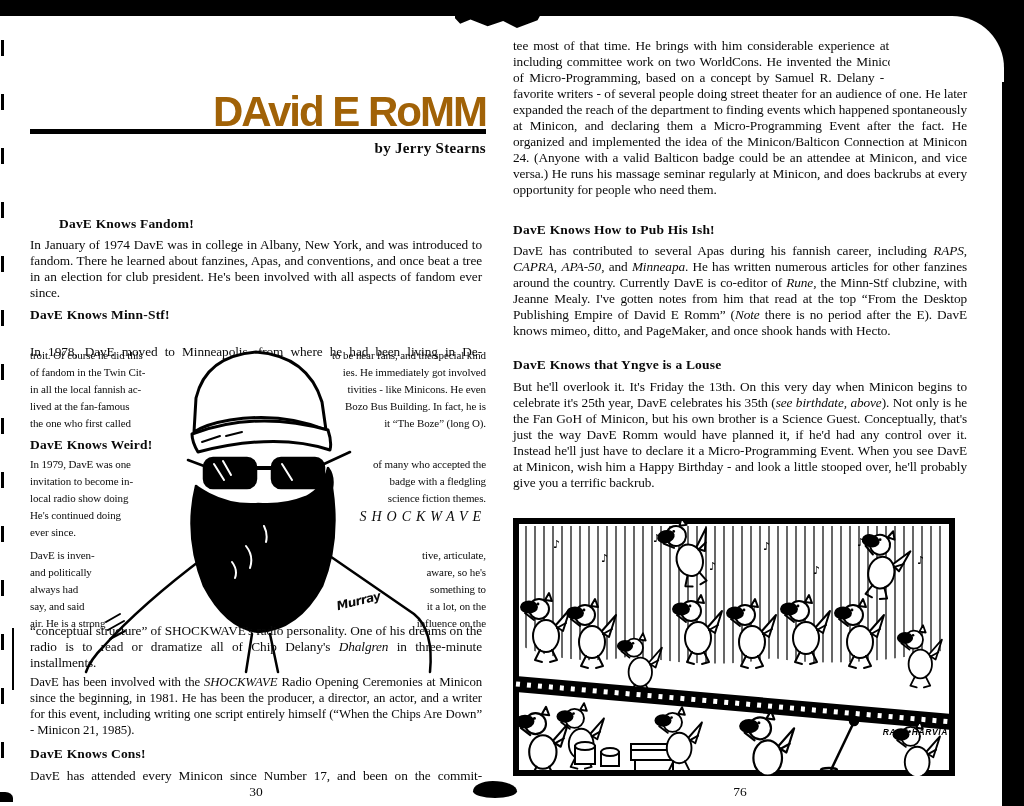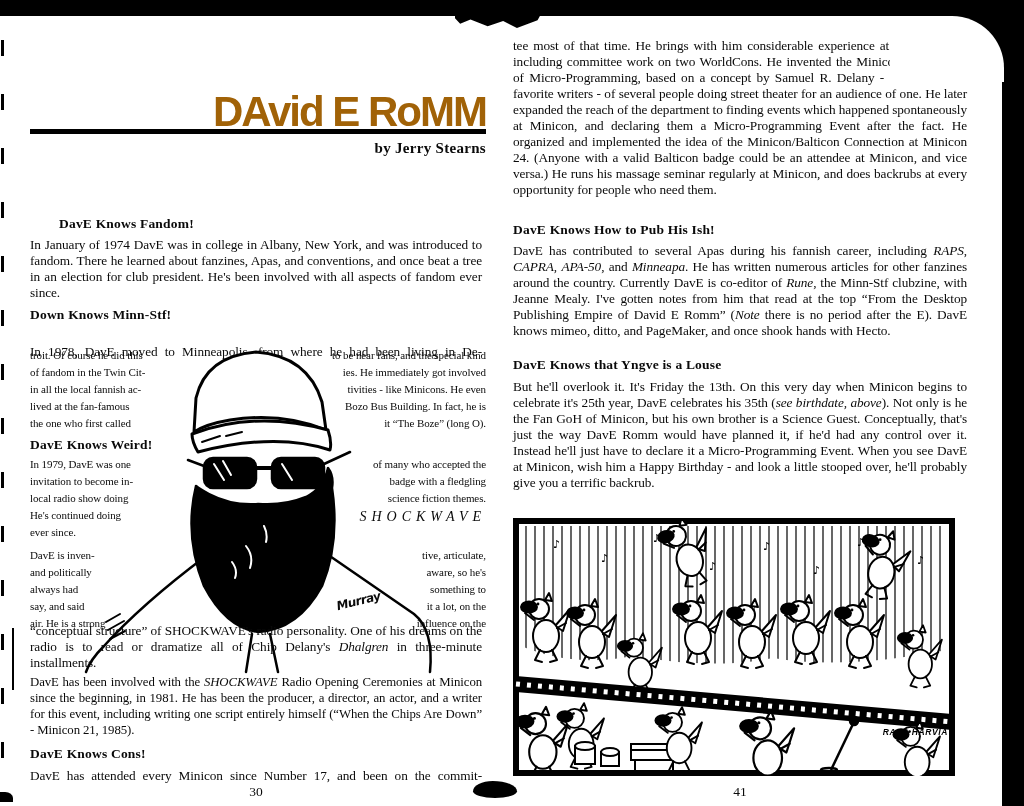--- a/index.html
+++ b/index.html
@@ -49,21 +49,21 @@
 
   <div class="page" id="page-left">
     <div class="abs title" style="right:8px;top:74px;">DAvid E RoMM</div>
     <div class="abs rule" style="left:24px;right:8px;top:113px;"></div>
     <div class="abs byline" style="right:8px;top:124px;">by Jerry Stearns</div>
 
 
     <div class="abs head" style="left:24px;top:200px;margin-left:29px;">DavE Knows Fandom!</div>
     <div class="abs para" style="left:24px;width:452px;top:221px;">In January of 1974 DavE was in college in Albany, New York, and was introduced to fandom. There he learned about fanzines, Apas, and conventions, and once beat a tree in an election for club president. He's been involved with all aspects of fandom ever since.</div>
 
-    <div class="abs head" style="left:24px;top:291px;">Down Knows Minn-Stf!</div>
+    <div class="abs head" style="left:24px;top:291px;">DavE Knows Minn-Stf!</div>
     <div class="abs para oneline" style="left:24px;width:452px;top:313px;margin-top:15px;">In 1978, DavE moved to Minneapolis, from where he had been living in De-</div>
 
     <svg class="abs" style="left:40px;top:330px;" width="420" height="330" viewBox="0 0 420 330">
       <g stroke="#000" stroke-width="2.5" fill="none" stroke-linecap="round" stroke-linejoin="round">
 
         <path d="M150,52 Q160,10 210,6 Q262,10 276,56 L280,84 Q236,66 184,74 Q160,78 148,86 Z" fill="#fff" stroke-width="3"></path>
         <path d="M146,88 Q210,64 282,84 Q286,96 284,104 Q230,86 152,106 Q146,96 146,88 Z" fill="#fff" stroke-width="3"></path>
         <path d="M156,96 l18,-6 M180,90 l16,-4" stroke-width="2"></path>
 
         <rect x="158" y="112" width="52" height="30" rx="9" fill="#000"></rect>
@@ -205,21 +205,21 @@
         <g stroke="#000" stroke-width="2.5" fill="none">
           <line x1="318" y1="252" x2="340" y2="206"></line>
           <circle cx="341" cy="203" r="4" fill="#000"></circle>
           <ellipse cx="316" cy="252" rx="8" ry="2"></ellipse>
         </g>
         <use href="#dino" transform="translate(388,206) scale(0.95)"></use>
       </svg>
       <span class="cartoon-sig">RAPS HARVIA</span>
     </div>
 
-    <div class="abs pagenum" style="left:13px;width:454px;top:768px;">41</div>
+    <div class="abs pagenum" style="left:13px;width:454px;top:768px;">76</div>
   </div>
 
   <div class="abs top-bar"></div>
   <div class="abs right-band"></div>
   <div class="abs corner-black"></div>
   <div class="abs corner-white"></div>
   <div class="abs gutter-notch"></div>
   <div class="abs gutter-blob"></div>
   <div class="abs edge-dashes"></div>
   <div class="abs corner-mark-bl"></div>

